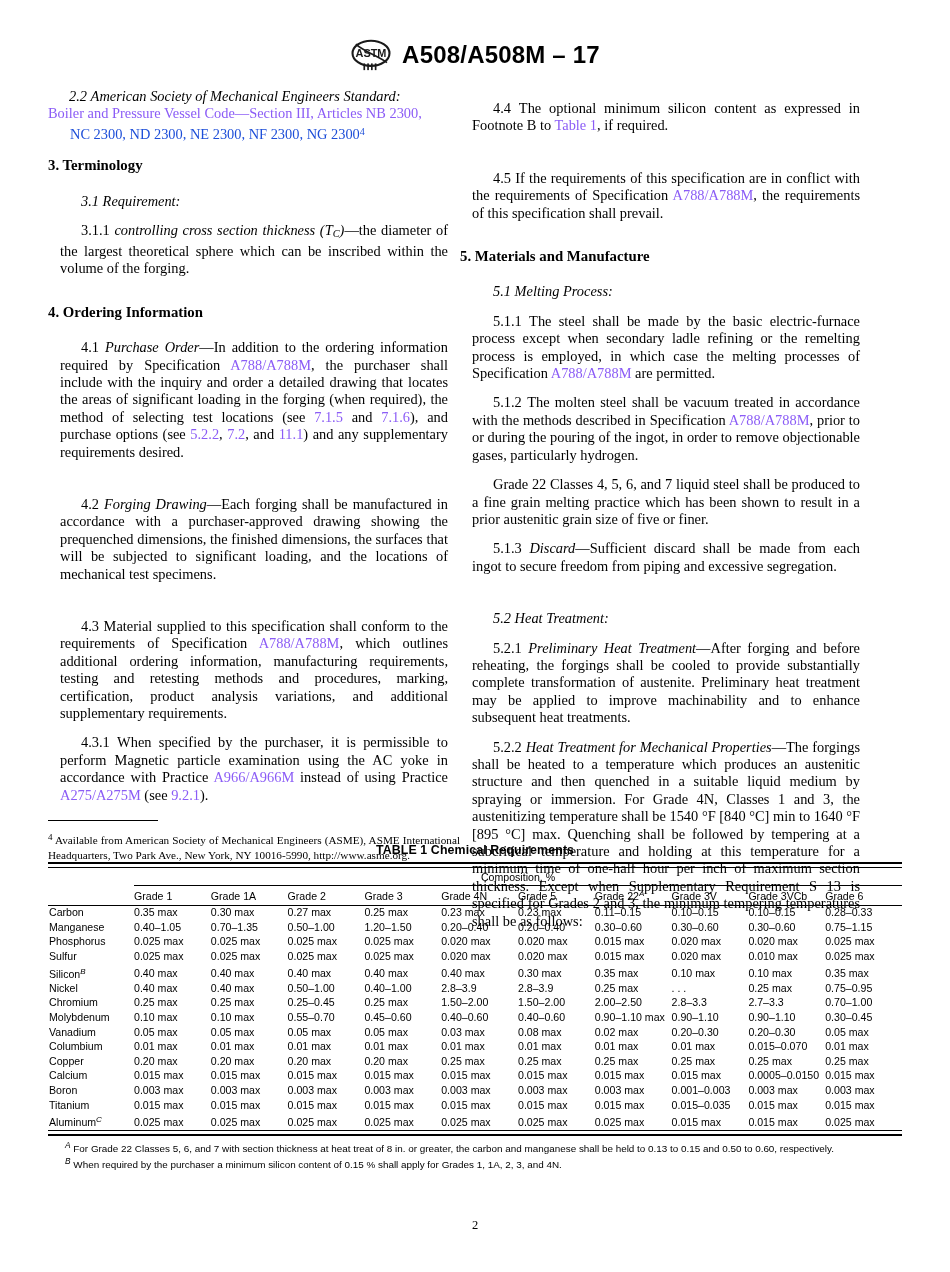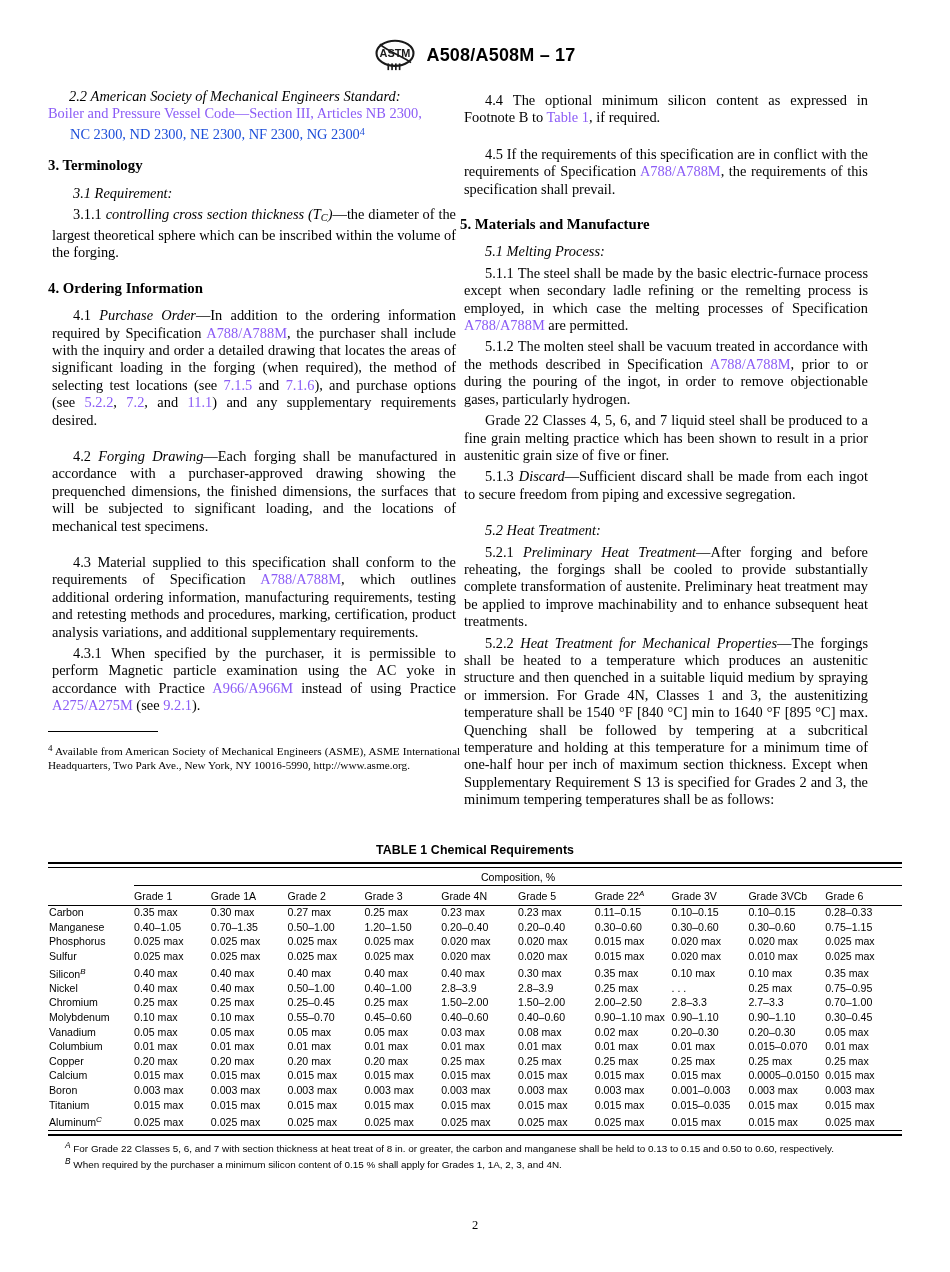--- a/index.html
+++ b/index.html
@@ -35,39 +35,39 @@
     gap: 10px;
   }
   .astm-logo {
     width: 42px;
     height: 34px;
     display: block;
   }
   .doc-title {
     font-family: "Liberation Sans", "DejaVu Sans", sans-serif;
     font-weight: bold;
-    font-size: 18px;
+    font-size: 24px;
     letter-spacing: 0.2px;
     white-space: nowrap;
   }
 
   
   .columns {
     position: absolute;
     top: 88px;
     left: 48px;
     width: 854px;
     display: flex;
   }
   .col {
     width: 412px;
   }
 
   p {
-    margin: 4px;
+    margin: 12px;
     font-size: 14.4px;
     line-height: 17.4px;
     text-align: justify;
     text-justify: inter-word;
     hyphens: none;
   }
   p.indent { text-indent: 21px; }
 
   .sec-head {
     font-weight: bold;

